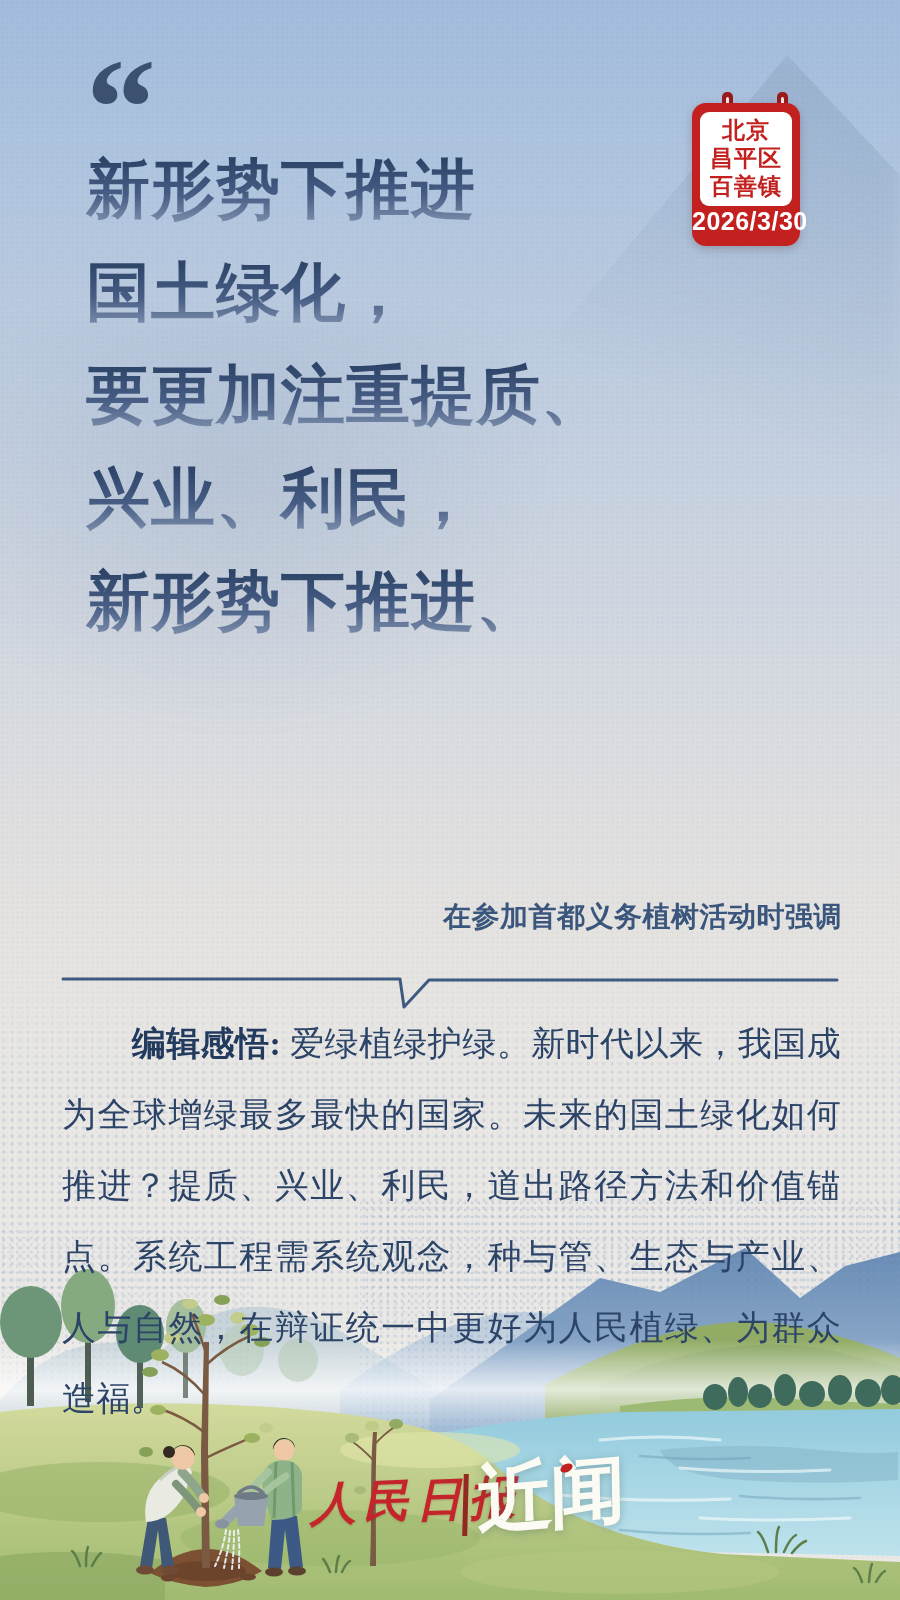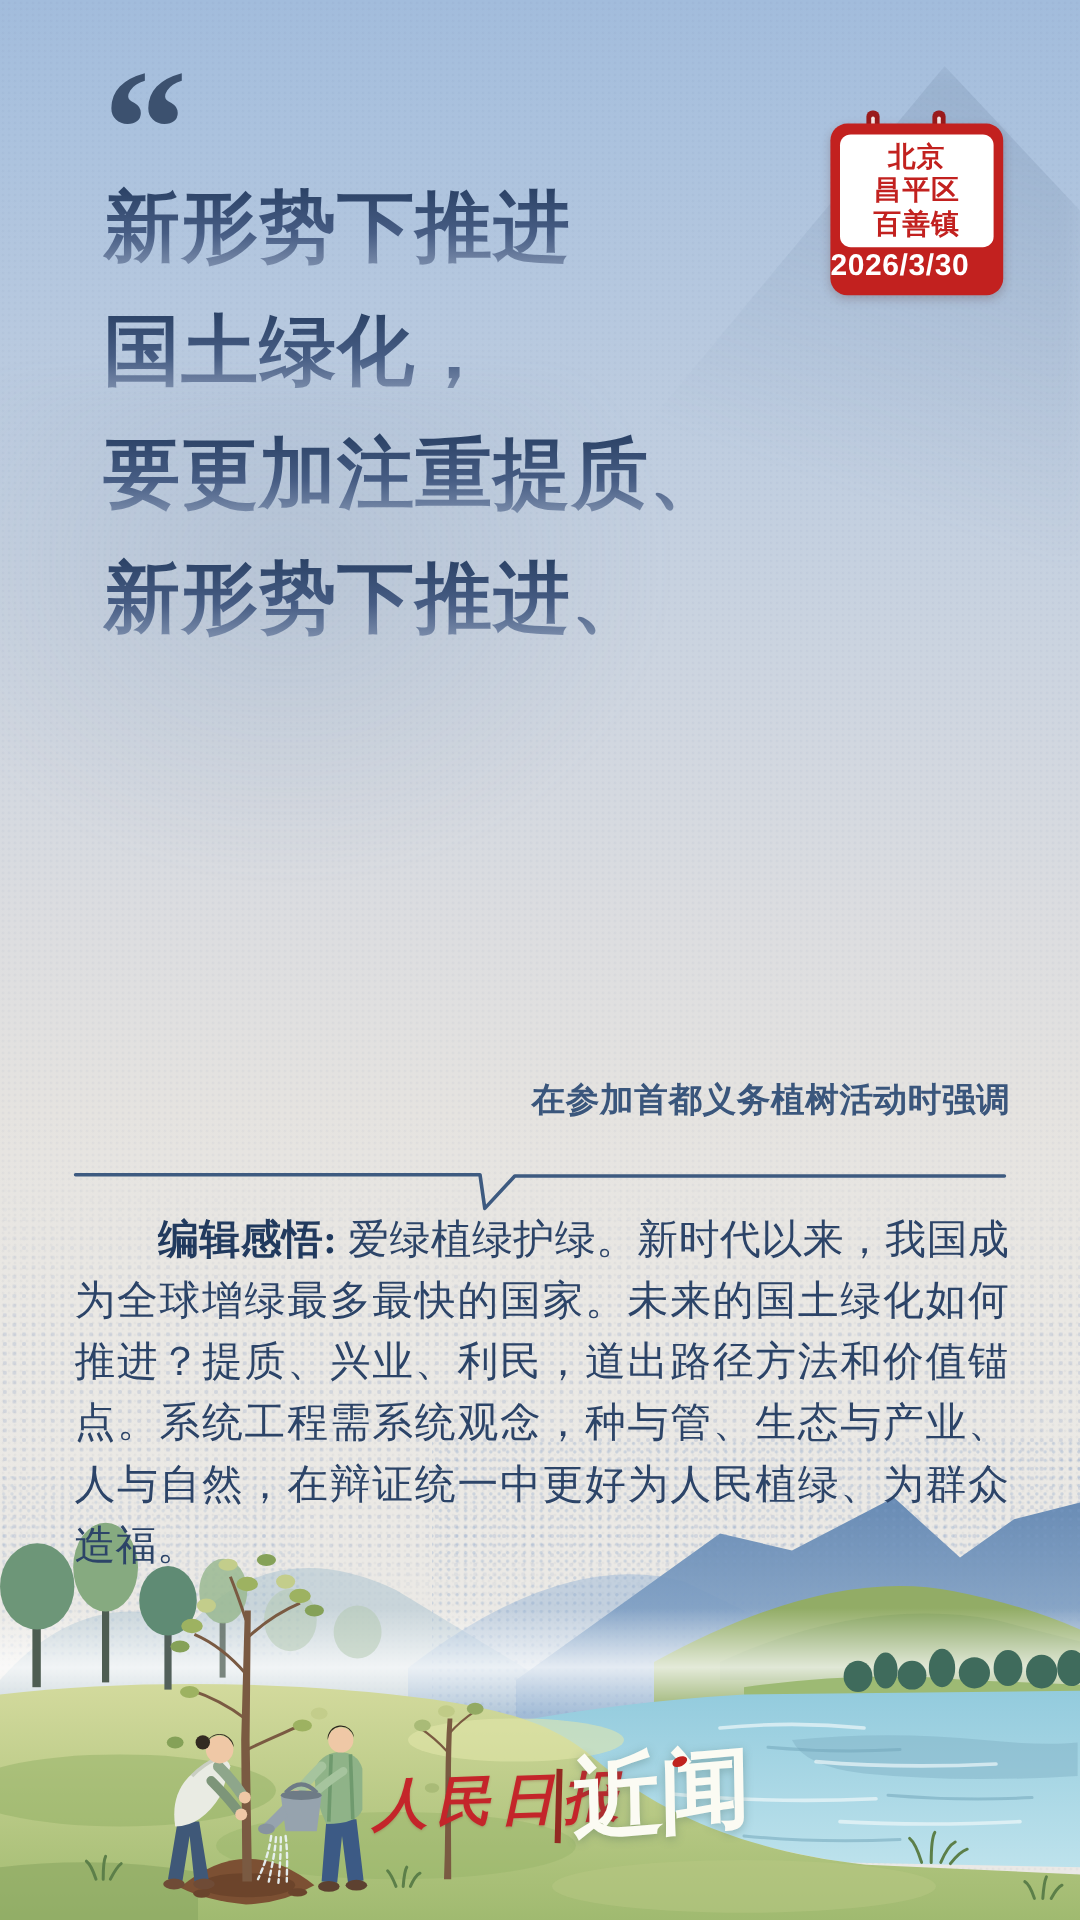--- a/index.html
+++ b/index.html
@@ -19,21 +19,21 @@
     filter:blur(14px);}
   .paper-noise{position:absolute;inset:0;
     background-image:radial-gradient(rgba(95,115,150,.05) 1px, transparent 1.4px);
     background-size:5px 5px;}
   .halftone{position:absolute;left:0;top:980px;width:900px;height:360px;
     background-image:radial-gradient(rgba(92,122,182,.17) 1.5px, transparent 2px);
     background-size:8px 8px;
     -webkit-mask-image:linear-gradient(180deg,transparent 0%,#000 35%,#000 85%,transparent 100%);
     mask-image:linear-gradient(180deg,transparent 0%,#000 35%,#000 85%,transparent 100%);}
   
-  .calendar{position:absolute;left:692px;top:92px;width:144px;z-index:6;}
+  .calendar{position:absolute;left:692px;top:92px;width:108px;z-index:6;}
   .cal-ring{position:absolute;top:0;width:11px;height:26px;border-radius:5px;background:#9a1b1c;}
   .cal-ring.r1{left:30px}.cal-ring.r2{left:85px}
   .cal-ring::after{content:"";position:absolute;left:4px;top:5px;width:3px;height:13px;border-radius:2px;background:#f6e9e8;}
   .cal-body{position:relative;margin-top:11px;height:143px;border-radius:14px;background:#c2211f;
     box-shadow:0 3px 8px rgba(80,40,40,.25);}
   .cal-panel{margin:0 8px;position:relative;top:9px;background:#ffffff;border-radius:9px;padding:4px 2px 6px;}
   .cal-line{font-family:"Liberation Sans","DejaVu Sans",sans-serif;font-weight:800;
     font-size:23px;line-height:28px;text-align:center;color:#c2211f;letter-spacing:1px;}
   .cal-date{position:relative;top:10px;text-align:left;color:#fff;font-weight:700;
     font-family:"Liberation Sans","DejaVu Sans",sans-serif;font-size:25px;letter-spacing:.5px;}
@@ -49,21 +49,21 @@
   }
   .qclose{font-size:.95em;letter-spacing:0;}
   .attribution{position:absolute;right:60px;top:834px;z-index:5;font-weight:700;
     font-size:49px;letter-spacing:3px;color:#3a5278;white-space:nowrap;}
   .occasion{position:absolute;right:58px;top:898px;z-index:5;font-weight:700;
     font-family:"Liberation Sans","DejaVu Sans",sans-serif;
     font-size:28px;letter-spacing:.5px;color:#3a567c;white-space:nowrap;margin-left:36px;}
   .divider{position:absolute;left:55px;top:966px;z-index:5;}
   
   .commentary{position:absolute;left:62px;top:1008px;width:779px;z-index:5;margin:0;
-    font-size:34px;line-height:51px;letter-spacing:.3px;color:#2c4468;
+    font-size:34px;line-height:71px;letter-spacing:.3px;color:#2c4468;
     text-align:justify;text-indent:2.05em;}
   .commentary b{font-weight:800;color:#213a5e;}
   
   .scene{position:absolute;left:0;top:1200px;z-index:3;}
   
   .brand-masthead{position:absolute;left:310px;top:1470px;z-index:7;
     font-size:46px;font-weight:800;font-style:italic;letter-spacing:7px;color:#c4252a;
     transform:rotate(-2deg);white-space:nowrap;text-shadow:0 1px 2px rgba(120,30,30,.25);}
   .brand-bar{position:absolute;left:463px;top:1474px;width:5px;height:62px;background:#932a22;
     transform:rotate(1.5deg);z-index:7;}
@@ -95,20 +95,21 @@
       </div>
       <div class="cal-date">2026/3/30</div>
     </div>
   </div>
 
   <div class="qmark-open">“</div>
   <div class="quote">
     <div class="qline">新形势下推进</div>
     <div class="qline">国土绿化，</div>
     <div class="qline">要更加注重提质、</div>
+    <div class="qline">兴业、利民，</div>
     <div class="qline">新形势下推进、</div>
   </div>
 
   <div class="occasion">在参加首都义务植树活动时强调</div>
 
   <svg class="divider" width="790" height="50" viewBox="0 0 790 50">
     <path d="M8,13 L345,13 L349,41 L374,14 L782,14" fill="none" stroke="#3d5a80" stroke-width="3" stroke-linejoin="round" stroke-linecap="round"></path>
   </svg>
 
   <p class="commentary"><b>编辑感悟:</b><span> 爱绿植绿护绿。新时代以来，我国成为全球增绿最多最快的国家。未来的国土绿化如何推进？提质、兴业、利民，道出路径方法和价值锚点。系统工程需系统观念，种与管、生态与产业、人与自然，在辩证统一中更好为人民植绿、为群众造福。</span></p>

